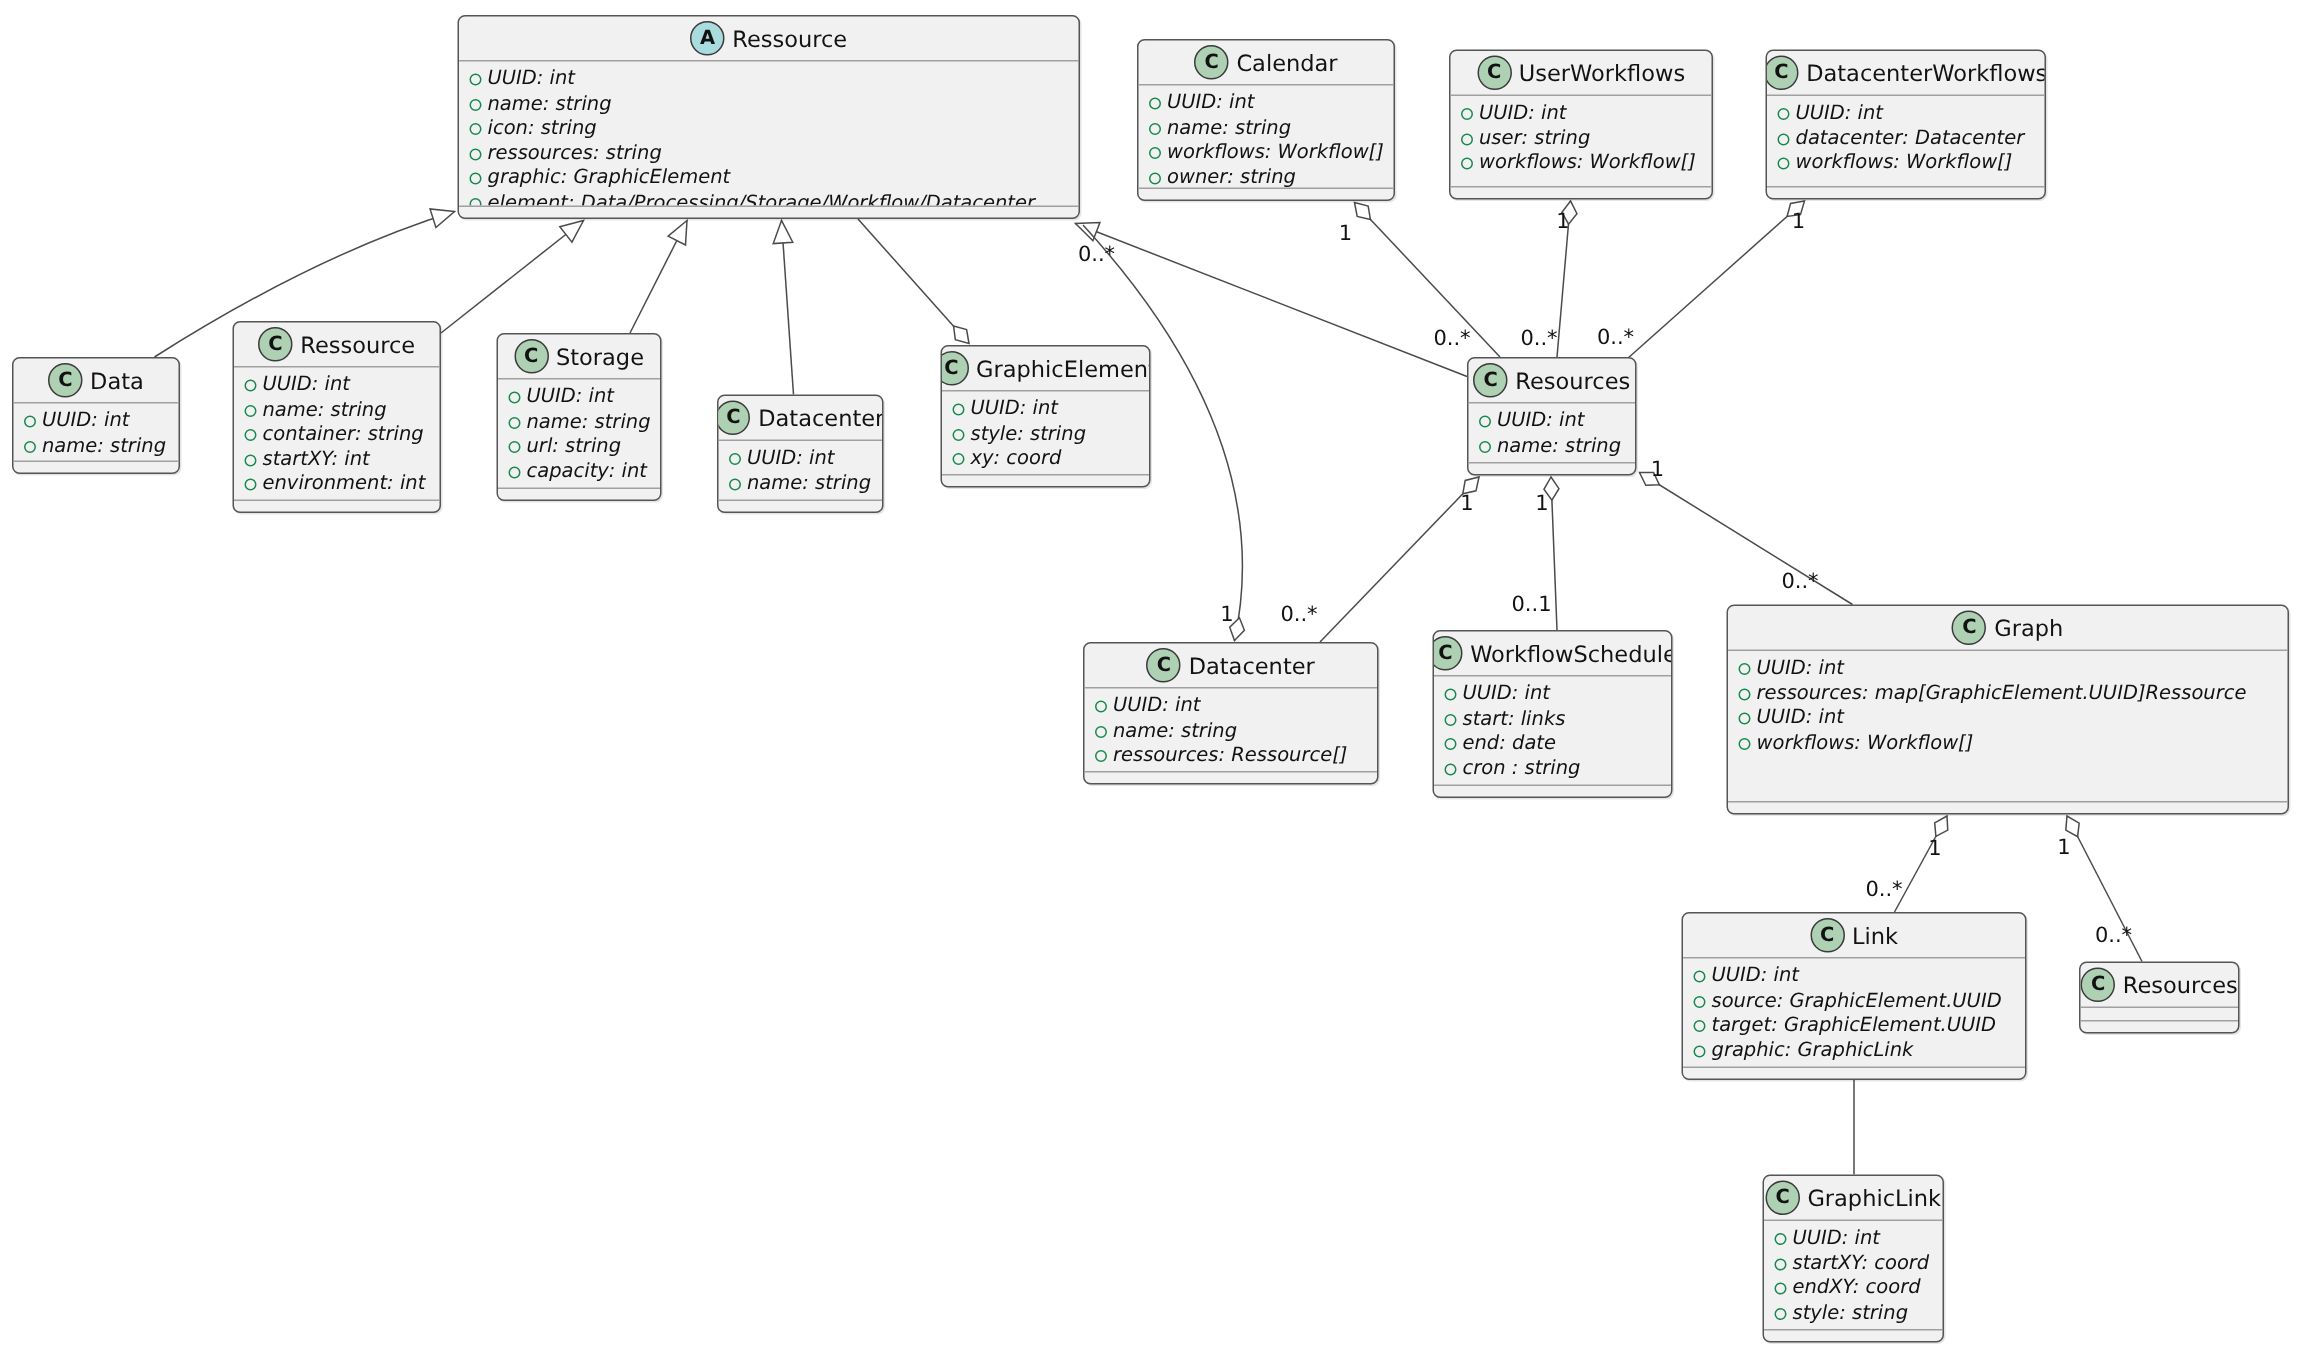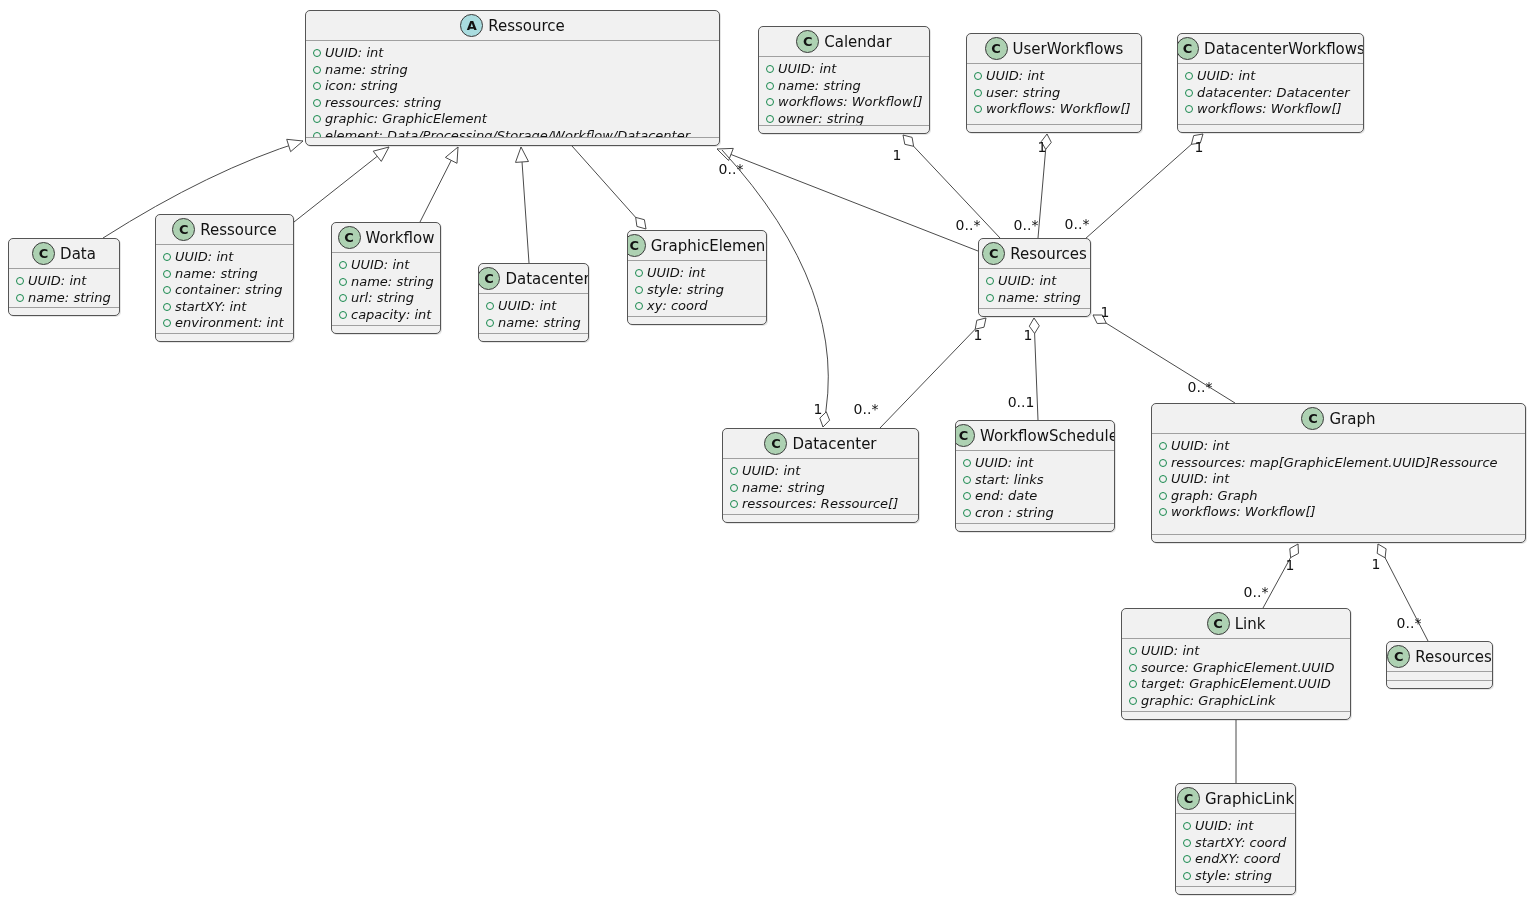--- a/index.html
+++ b/index.html
@@ -235,21 +235,21 @@
         <div class="attr-row">
           <span class="attr-bullet"></span>
           <span>environment: int</span>
         </div>
       </div>
       <div class="uml-methods"></div>
     </div>
     <div class="uml-class" style="left: 331px; top: 222px; width: 110px; height: 112px;">
       <div class="uml-title">
         <span class="circle-icon" style="background: rgb(173, 209, 178);">C</span>
-        <span class="uml-name">Workflow</span>
+        <span class="uml-name">Storage</span>
       </div>
       <div class="uml-attrs">
         <div class="attr-row">
           <span class="attr-bullet"></span>
           <span>UUID: int</span>
         </div>
         <div class="attr-row">
           <span class="attr-bullet"></span>
           <span>name: string</span>
         </div>
@@ -375,24 +375,20 @@
           <span class="attr-bullet"></span>
           <span>UUID: int</span>
         </div>
         <div class="attr-row">
           <span class="attr-bullet"></span>
           <span>ressources: map[GraphicElement.UUID]Ressource</span>
         </div>
         <div class="attr-row">
           <span class="attr-bullet"></span>
           <span>UUID: int</span>
-        </div>
-        <div class="attr-row">
-          <span class="attr-bullet"></span>
-          <span>graph: Graph</span>
         </div>
         <div class="attr-row">
           <span class="attr-bullet"></span>
           <span>workflows: Workflow[]</span>
         </div>
       </div>
       <div class="uml-methods"></div>
     </div>
     <div class="uml-class" style="left: 1121px; top: 608px; width: 230px; height: 112px;">
       <div class="uml-title">

